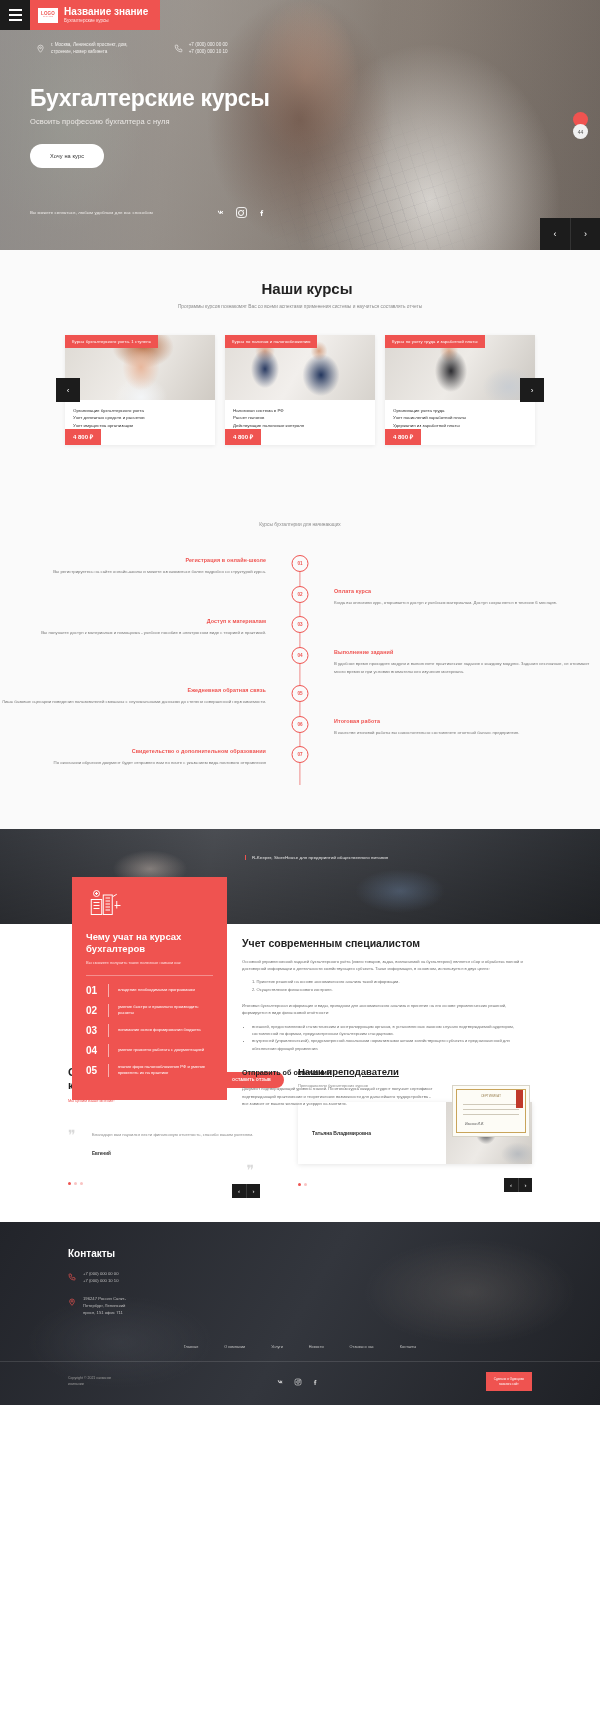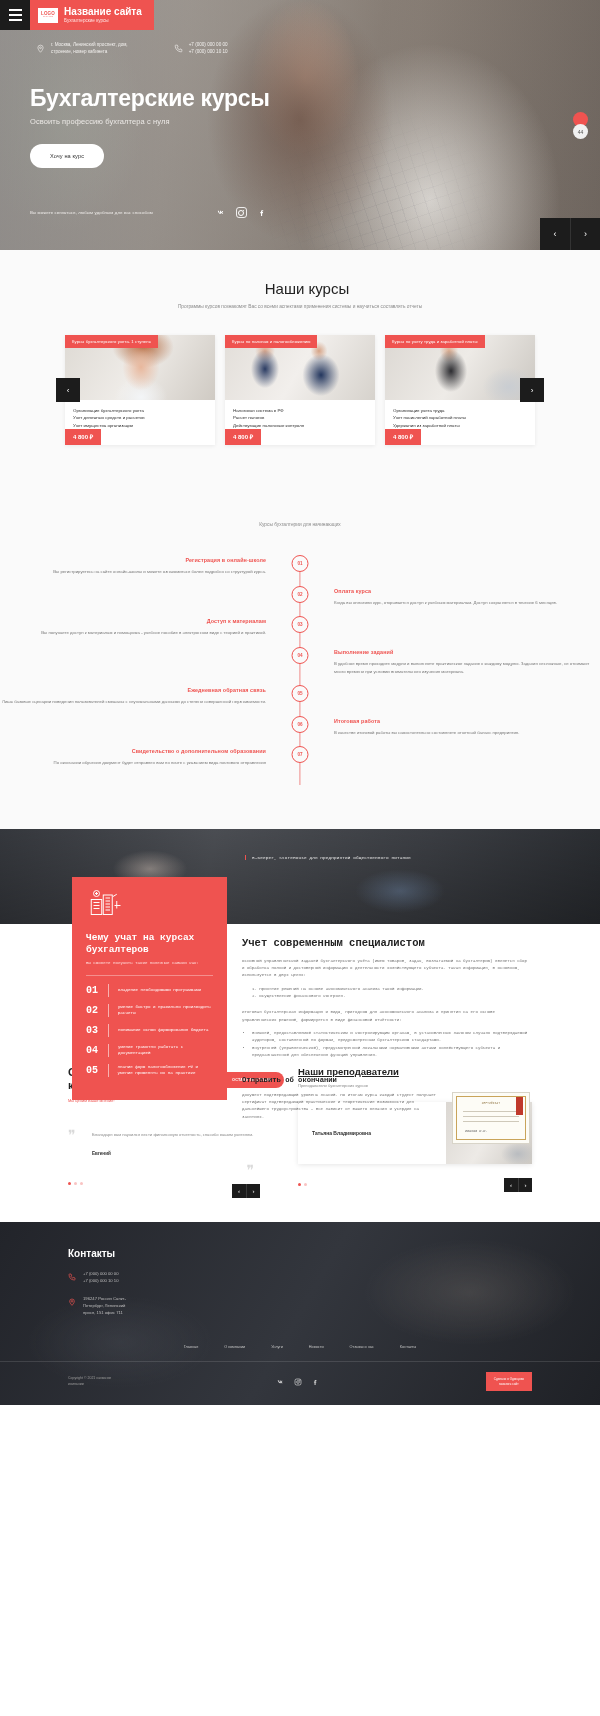--- a/index.html
+++ b/index.html
@@ -62,21 +62,21 @@
   .soc.ig:after { content:""; position:absolute; top:1.5px; right:1.5px; width:1.4px; height:1.4px; background:#fff; border-radius:50%; }
 
   .hero-dot { position:absolute; right:12px; top:112px; width:15px; height:15px; border-radius:50%; background:#ef5350; z-index:6; }
   .hero-dot2 { position:absolute; right:12px; top:124px; width:15px; height:15px; border-radius:50%; background:#f1f1f1; z-index:6;
     display:flex; align-items:center; justify-content:center; font-size:5px; color:#555; }
   .hero-nav { position:absolute; right:0; bottom:0; display:flex; z-index:6; }
   .hero-nav div { width:30px; height:32px; background:#1c1c1c; color:#fff; display:flex; align-items:center; justify-content:center; font-size:9px; cursor:pointer; }
   .hero-nav div + div { border-left:1px solid #333; }
 
   
-  .sec-title { text-align:center; font-size:15px; font-weight:normal; color:#222;margin-left:14px; }
+  .sec-title { text-align:center; font-size:15px; font-weight:bold; color:#222;margin-left:14px; }
   .sec-sub { text-align:center; font-size:4.8px; color:#8a8a8a; margin-top:7px; }
 
   
   .courses { background:#fafafa; padding:30px 0 36px; position:relative; }
   .cards { display:flex; gap:10px; justify-content:center; margin-top:26px; }
   .card { width:150px; background:#fff; position:relative; box-shadow:0 1px 4px rgba(0,0,0,.07); }
   .card-badge { position:absolute; top:0; left:0; background:#ef5350; color:#fff; font-size:4.2px; padding:4px 7px; z-index:3; letter-spacing:.1px; }
   .card-img { height:65px; position:relative; overflow:hidden; }
   .cimg1 { background:
       radial-gradient(ellipse 30px 38px at 76px 32px, #e8b79c, transparent 62%),
@@ -109,21 +109,21 @@
   .tl-cell { width:50%; }
   .tl-cell.left { padding-right:34px; text-align:right; }
   .tl-cell.right { padding-left:34px; text-align:left; }
   .tl-h { font-size:5.4px; font-weight:bold; color:#ef5350; letter-spacing:.1px; }
   .tl-p { font-size:4.3px; color:#777; line-height:1.75; margin-top:5px; }
   .tl-num { position:absolute; left:50%; top:-2px; transform:translateX(-50%); width:17px; height:17px; border-radius:50%;
     background:#fafafa; border:1.2px solid #ef5350; color:#ef5350; font-size:4.6px; font-weight:bold;
     display:flex; align-items:center; justify-content:center; z-index:2; }
 
   
-  .skills { position:relative;font-family:Liberation Mono, monospace; }
+  .skills { position:relative; }
   .skills-photo { height:95px; position:relative; overflow:hidden;
     background:linear-gradient(100deg,#3c3f45 0%,#55585e 35%,#43464c 70%,#2f3237 100%); }
   .skills-photo:after { content:""; position:absolute; inset:0;
     background:
       radial-gradient(ellipse 60px 30px at 150px 40px, rgba(200,185,175,.5), transparent 62%),
       radial-gradient(ellipse 70px 34px at 400px 62px, rgba(120,150,190,.35), transparent 64%),
       linear-gradient(180deg, rgba(0,0,0,.12), rgba(0,0,0,.34)); }
   .skills-tag { position:absolute; left:245px; top:26px; color:#e9e9e9; font-size:4.4px; z-index:3;
     border-left:1.4px solid #ef5350; padding-left:6px; letter-spacing:.1px; }
   .skills-lower { background:#fff; height:120px; }
@@ -234,21 +234,21 @@
         <span></span>
           <span></span>
           <span></span>
       </div>
       <div class="logo-block">
         <div class="logo-mark">
           <i>LOGO</i>
           <u>бухучёт</u>
         </div>
         <div>
-          <div class="site-name">Название сайта</div>
+          <div class="site-name">Название знание</div>
           <div class="site-sub">Бухгалтерские курсы</div>
         </div>
       </div>
     </div>
 
     <div class="hero-info">
       <div class="hi-item">
         <svg class="hi-ic" viewBox="0 0 24 24" fill="none" stroke="#e6e3e0" stroke-width="2">
           <path d="M12 22s7-7.2 7-12a7 7 0 1 0-14 0c0 4.8 7 12 7 12z"></path>
             <circle cx="12" cy="10" r="2.4"></circle>

